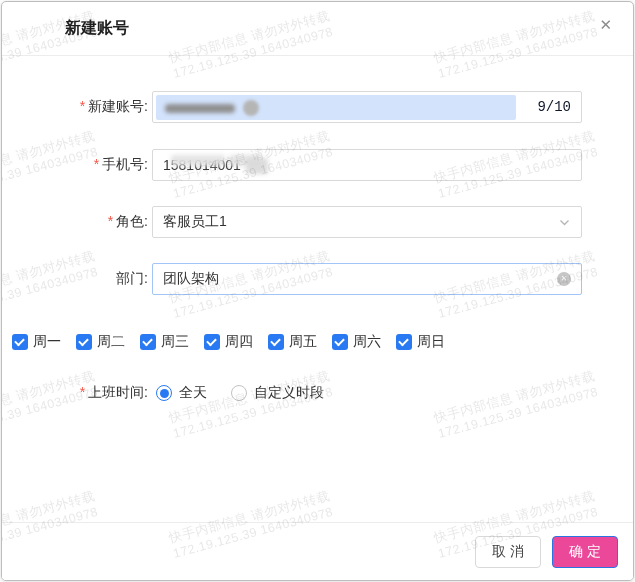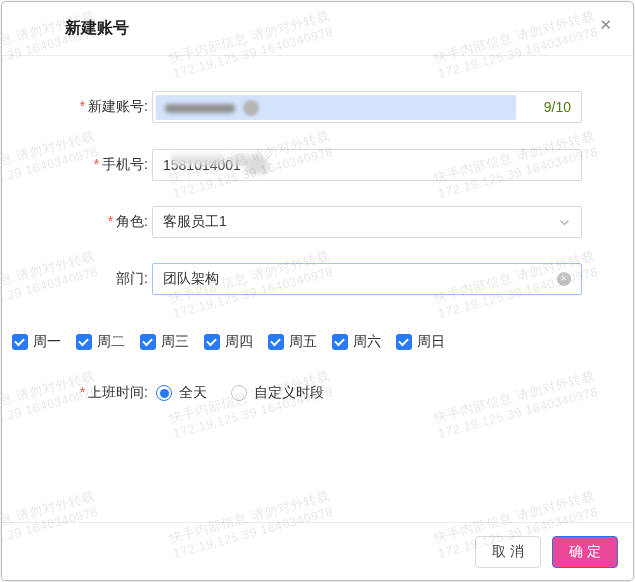--- a/index.html
+++ b/index.html
@@ -42,21 +42,21 @@
          border-radius:2px; background:#fff; display:flex; align-items:center;
          padding:0 10px; font-size:14px; color:#333; position:relative; }
 
   
   .sel-bg { position:absolute; left:3px; top:3px; height:25px; width:360px;
             background:#d3e3fc; border-radius:2px; }
   .blob-line { position:absolute; left:12px; top:12px; width:70px; height:9px;
                background:#8f8f8f; border-radius:4px; filter:blur(2px); }
   .blob-dot { position:absolute; left:90px; top:8px; width:16px; height:16px;
               background:#b5b5b5; border-radius:50%; filter:blur(1.5px); }
-  .counter { margin-left:auto; color:#4d7c0f; position:relative; z-index:2; }
+  .counter { margin-left:auto; color:#0f172a; position:relative; z-index:2;font-family:Liberation Mono, monospace; }
 
   
   .smudge { position:absolute; background:#e2e2e2; opacity:.92; filter:blur(2px); border-radius:2px; }
   .sm1 { left:18px; top:5px; width:54px; height:11px; }
   .sm2 { left:76px; top:5px; width:32px; height:11px; }
   .sm3 { left:93px; top:8px; width:22px; height:16px; background:#dadada; }
 
   
   .chev { margin-left:auto; display:flex; align-items:center; }
 

